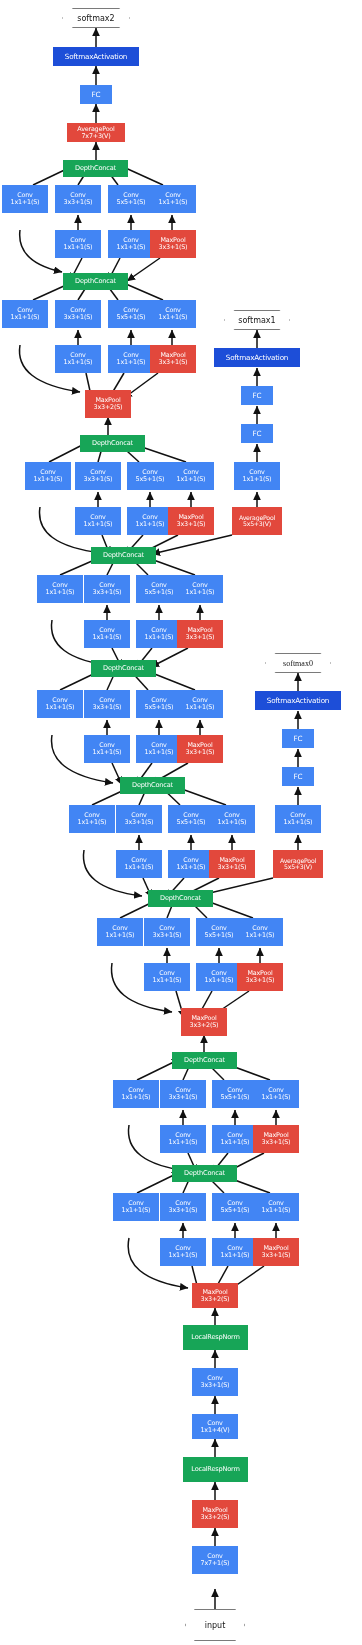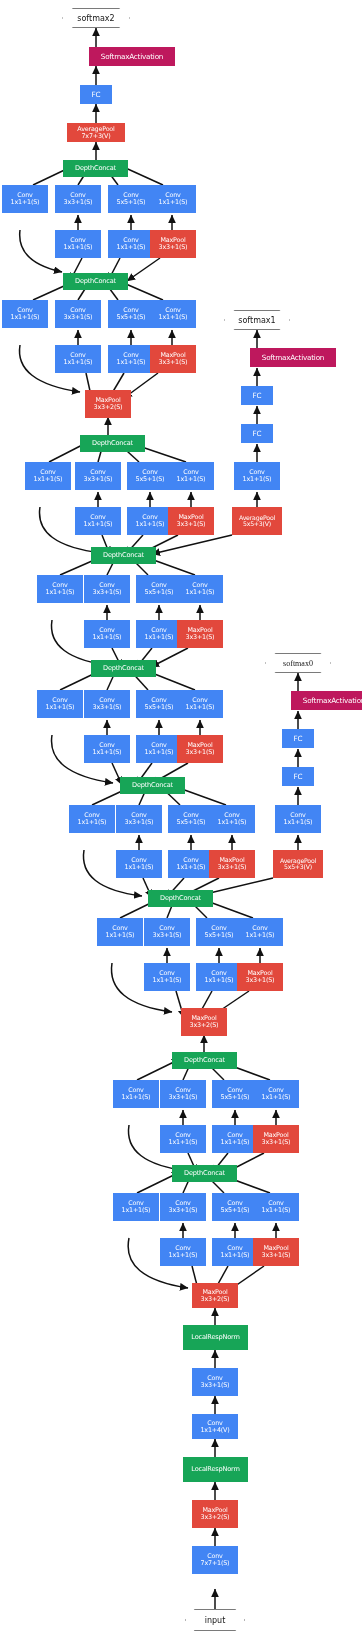--- a/index.html
+++ b/index.html
@@ -8,21 +8,21 @@
   #canvas{position:absolute;left:0;top:0;width:362px;height:1645px;}
   svg.edges{position:absolute;left:0;top:0;width:362px;height:1645px;pointer-events:none;}
   .node{position:absolute;box-sizing:border-box;display:flex;flex-direction:column;
         align-items:center;justify-content:center;color:#ffffff;line-height:1.02;
         text-align:center;letter-spacing:-0.2px;}
   .node .l1{display:block;white-space:nowrap;}
   .node .l2{display:block;white-space:nowrap;}
   .n-conv{background:#4285f4;}
   .n-pool{background:#e2483c;}
   .n-concat{background:#17a557;justify-content:center;}
-  .n-soft{background:#be185d;margin-left:36px;}
+  .n-soft{background:#1d4ed8;}
   .io-oct{position:absolute;box-sizing:border-box;background:#ffffff;
           border:1.3px solid #7a7a7a;color:#151515;
           display:flex;align-items:center;justify-content:center;
           clip-path:polygon(16% 0,84% 0,100% 50%,84% 100%,16% 100%,0 50%);
           white-space:nowrap;}
 </style>
 </head>
 <body>
 
 <div id="canvas">
@@ -549,17 +549,17 @@
   <span class="l1">LocalRespNorm</span>
     </div>
 <div class="node n-pool" style="left:192px;top:1500px;width:46px;height:28px;font-size:6.4px;">
   <span class="l1">MaxPool</span>
       <span class="l2">3x3+2(S)</span>
     </div>
 <div class="node n-conv" style="left:192px;top:1546px;width:46px;height:28px;font-size:6.4px;">
   <span class="l1">Conv</span>
       <span class="l2">7x7+1(S)</span>
     </div>
-<div class="io-oct" style="left:185px;top:1609px;width:60px;height:22px;font-size:8px;justify-content:center;">
+<div class="io-oct" style="left:185px;top:1609px;width:60px;height:32px;font-size:8px;justify-content:center;">
   <span>input</span>
     </div>
 
 </div>
 
 </body></html>

